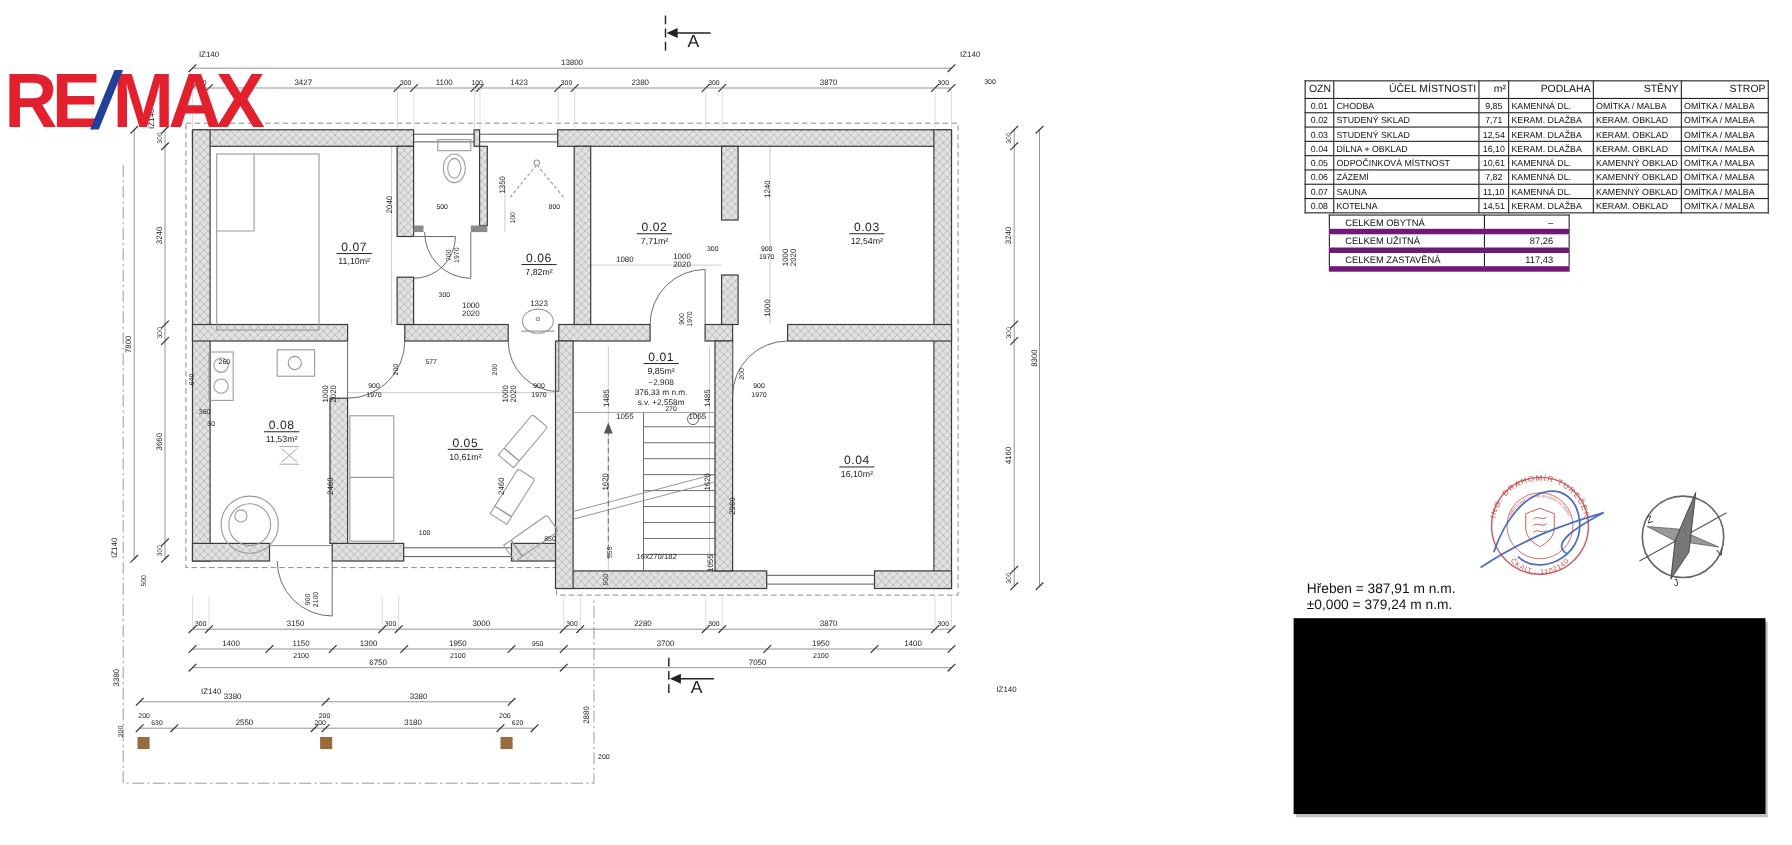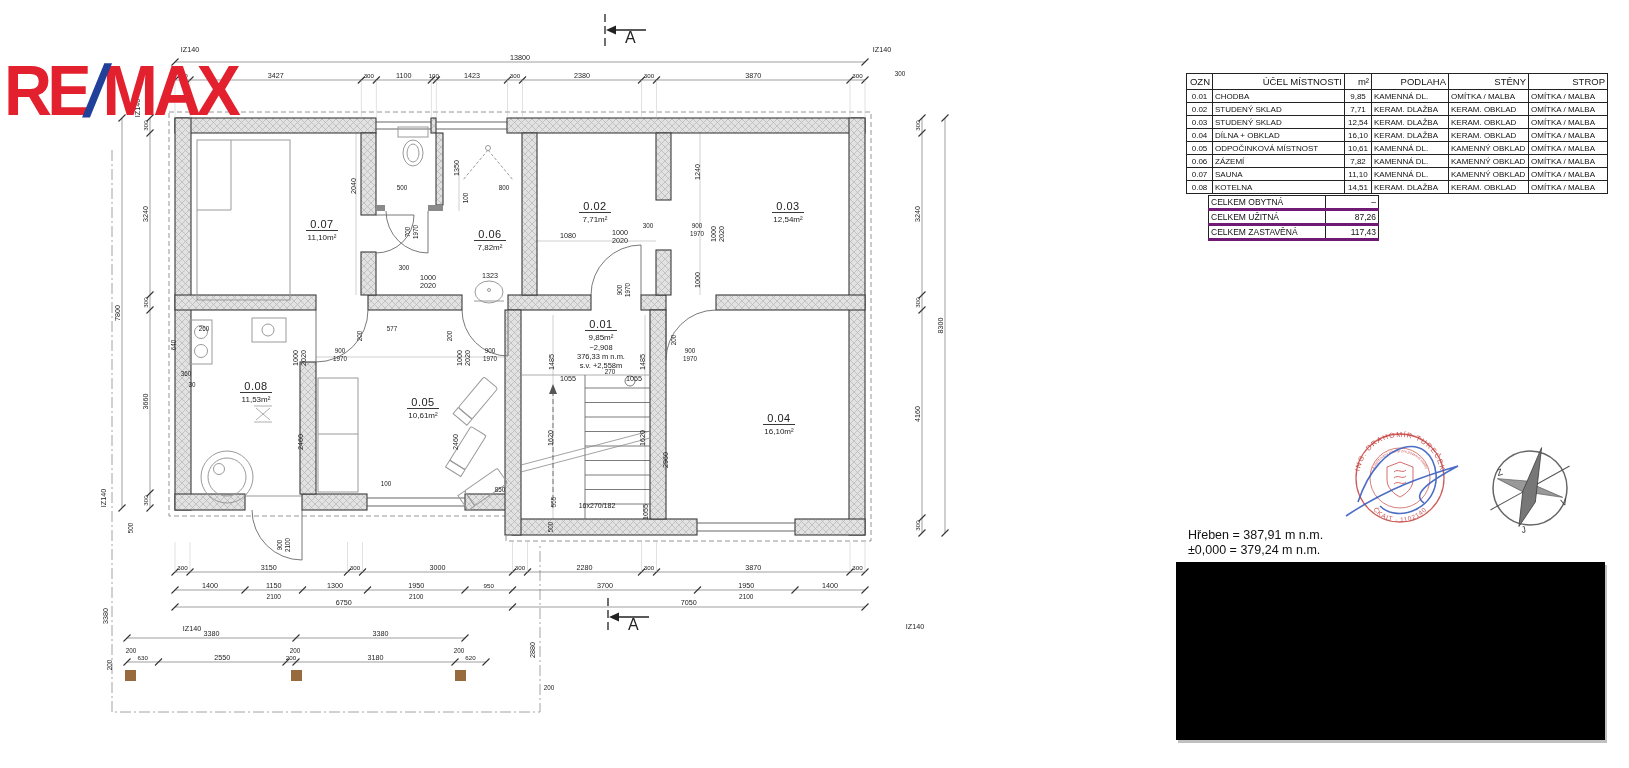--- a/index.html
+++ b/index.html
@@ -12,22 +12,22 @@
   #logo .red{color:#e2202e;}
   #logo .blue{color:#20409a;display:inline-block;transform:skewX(-14deg) scaleY(1.04);margin:0 1px;}
   
   #schedule{position:absolute;left:1186px;top:73px;}
   #schedule table{border-collapse:collapse;table-layout:fixed;}
   #schedule td,#schedule th{border:1px solid #222;font-size:8px;padding:0 2px;height:12px;
     white-space:nowrap;overflow:hidden;font-weight:normal;}
   #schedule th{font-size:9.5px;height:15px;text-align:right;}
   #schedule td.c{text-align:center;} #schedule td.r{text-align:center;}
   #summary{margin:1px 0 0 22px;border-collapse:collapse;}
-  #summary td{font-size:8.5px;border-bottom:3px solid #701a75;border-top:1px solid #222;
-    padding:0 2px;height:12px;white-space:nowrap;}
+  #summary td{font-size:8.5px;border-bottom:5px solid #701a75;border-top:1px solid #222;
+    padding:0 14px;height:12px;white-space:nowrap;}
   #summary td.v{text-align:right;width:48px;}
   #summary td.l{width:112px;}
   
   #levels{position:absolute;left:1188px;top:528px;font-size:12.5px;font-weight:normal;line-height:15px;}
   
   #blackbox{position:absolute;left:1176px;top:562px;width:429px;height:178px;background:#000;
     box-shadow:2px 3px 0 rgba(140,140,140,.55);}
   #stamp-svg{position:absolute;left:1328px;top:424px;}
   #compass-svg{position:absolute;left:1482px;top:438px;}
   svg text{font-family:"Liberation Sans",sans-serif;}

